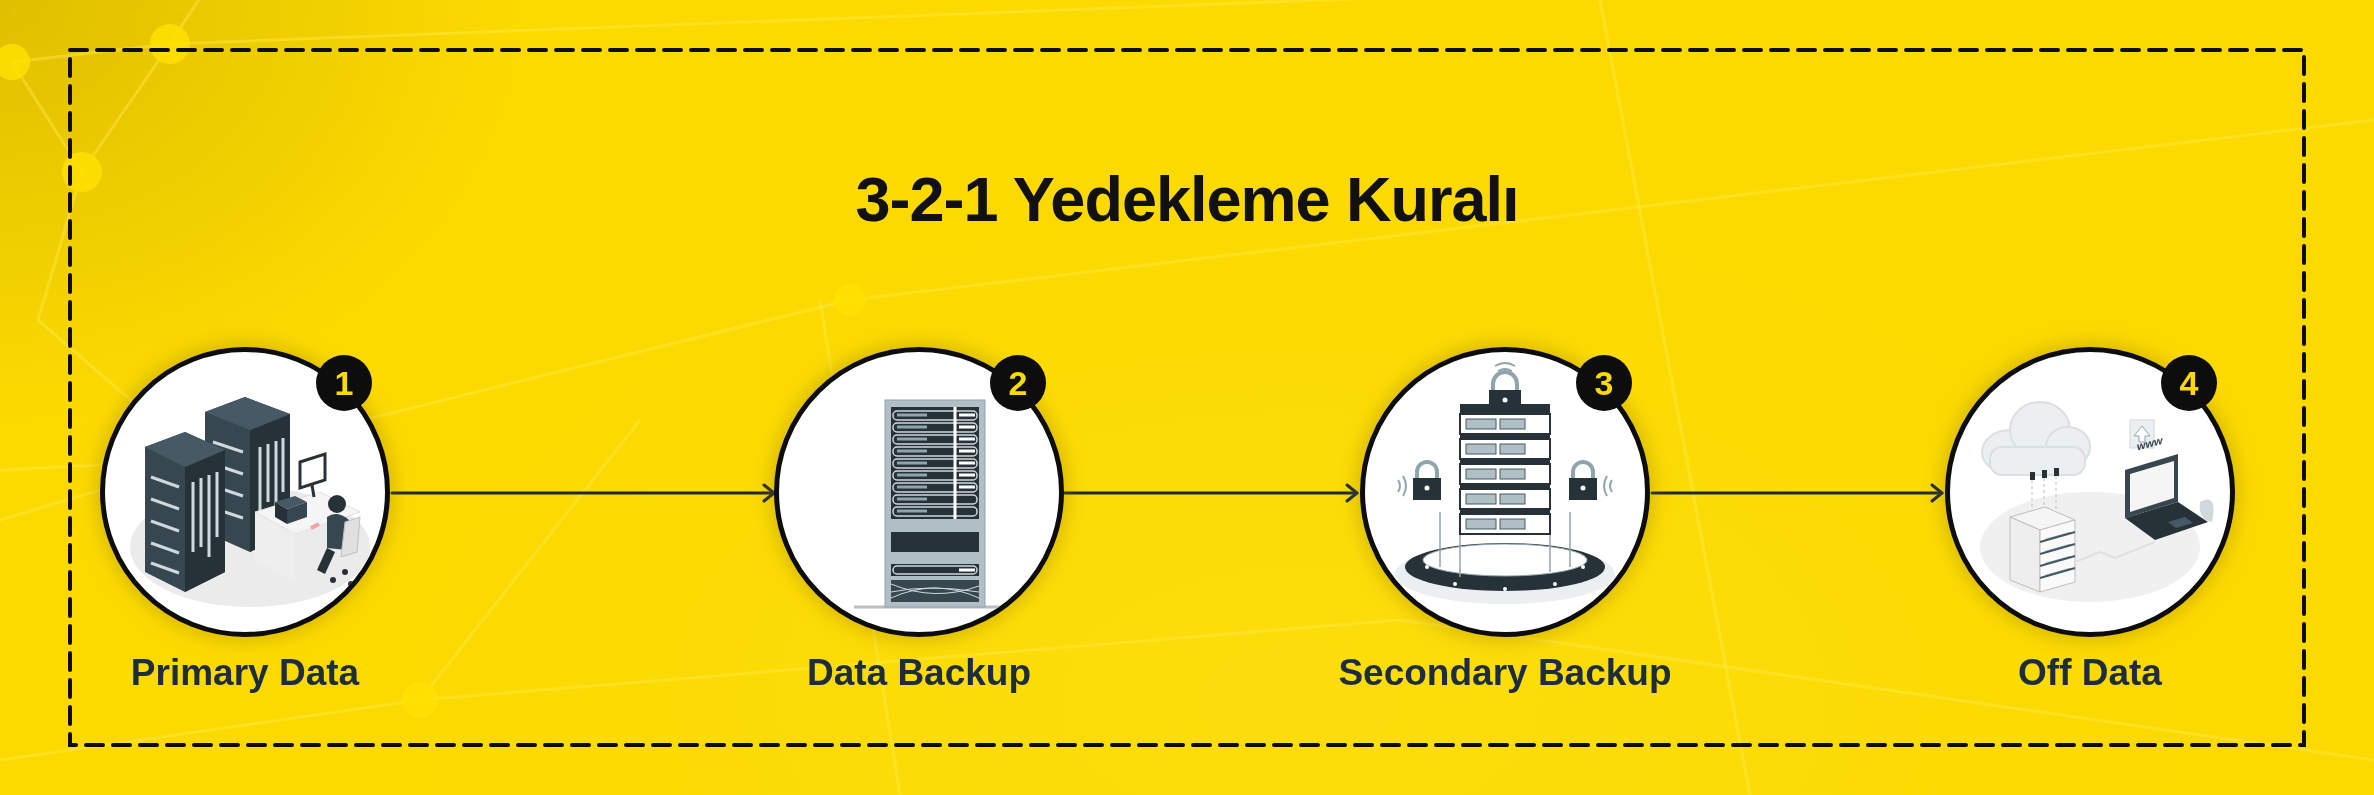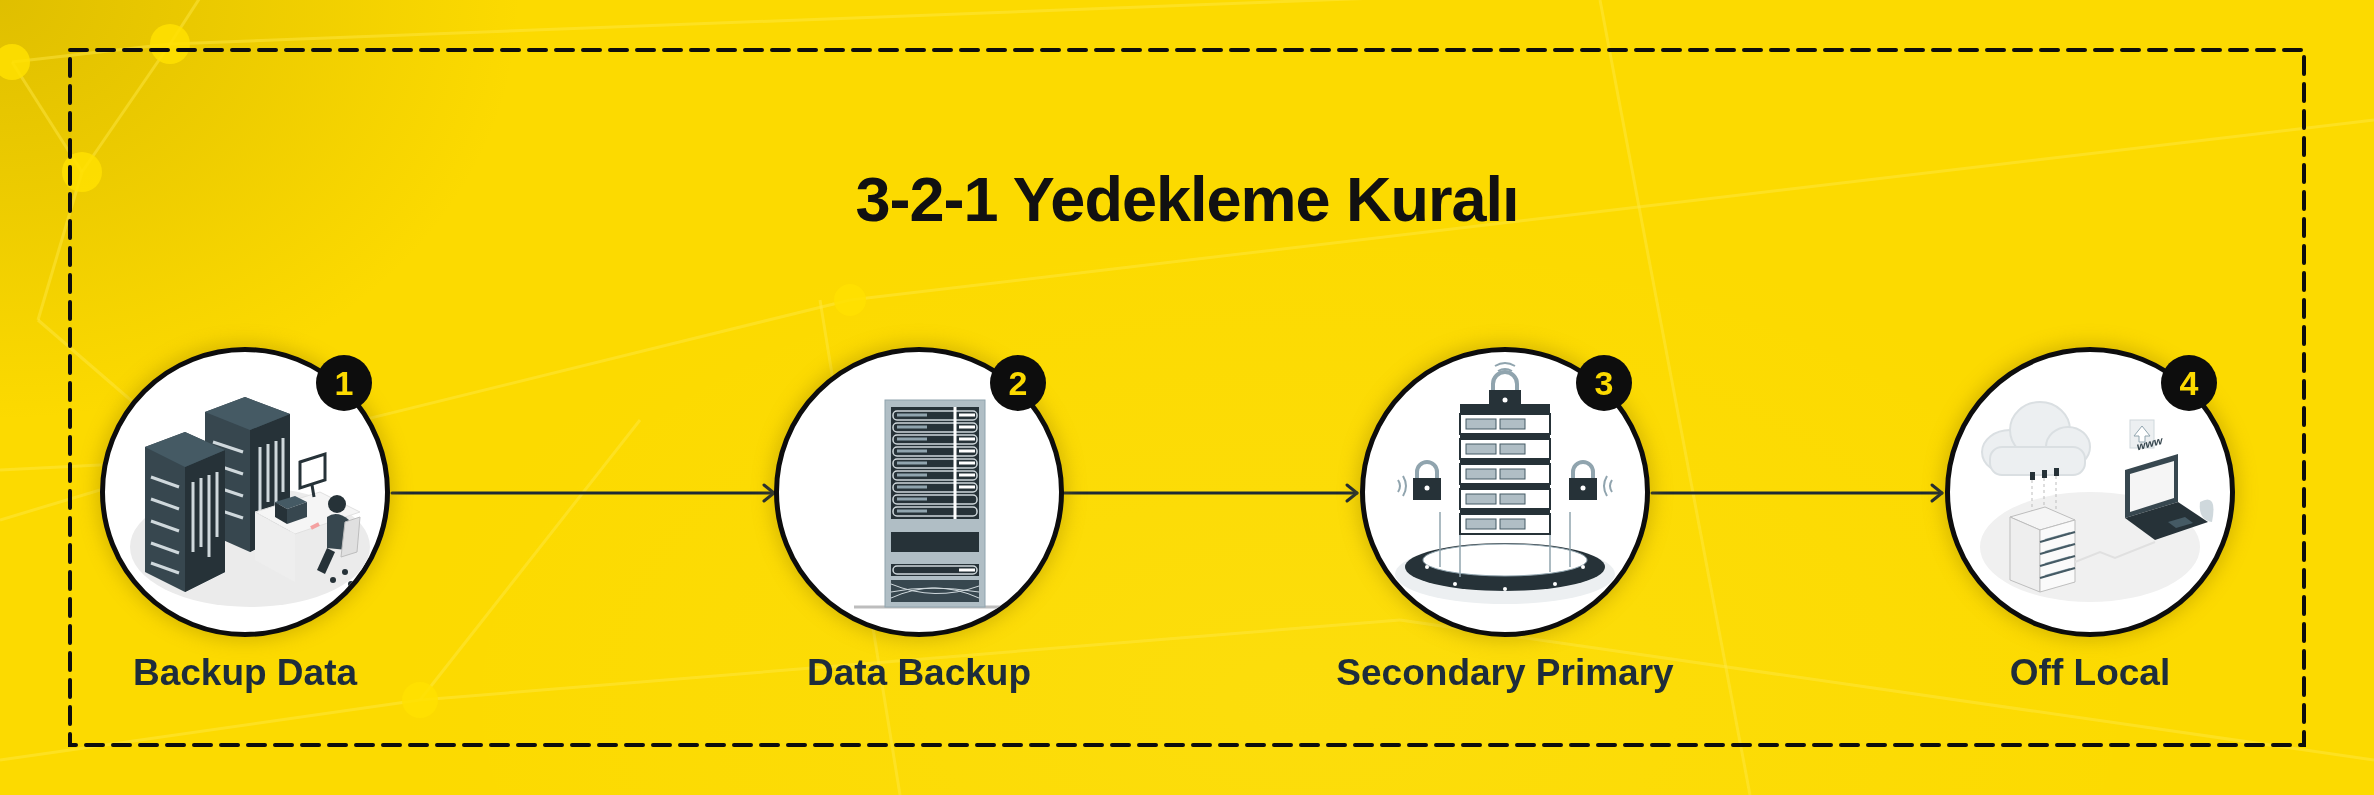--- a/index.html
+++ b/index.html
@@ -328,16 +328,16 @@
       <polygon points="218,170 235,165 243,171 226,176" fill="#455A64"></polygon>
 
       <path d="M250 150 Q268 140 262 170 Q248 168 250 150 Z" fill="#CFD8DC"></path>
 
       <path d="M125 210 L150 200 L165 206 L205 190" stroke="#E0E0E0" stroke-width="2" fill="none"></path>
     </svg>
   </div>
   <div class="badge">4</div>
 </div>
 
-<div class="label" style="left:35px;">Backup Data</div>
+<div class="label" style="left:35px;">Primary Data</div>
 <div class="label" style="left:709px;">Data Backup</div>
-<div class="label" style="left:1295px;">Secondary Primary</div>
-<div class="label" style="left:1880px;">Off Local</div>
+<div class="label" style="left:1295px;">Secondary Backup</div>
+<div class="label" style="left:1880px;">Off Data</div>
 
 </body></html>

